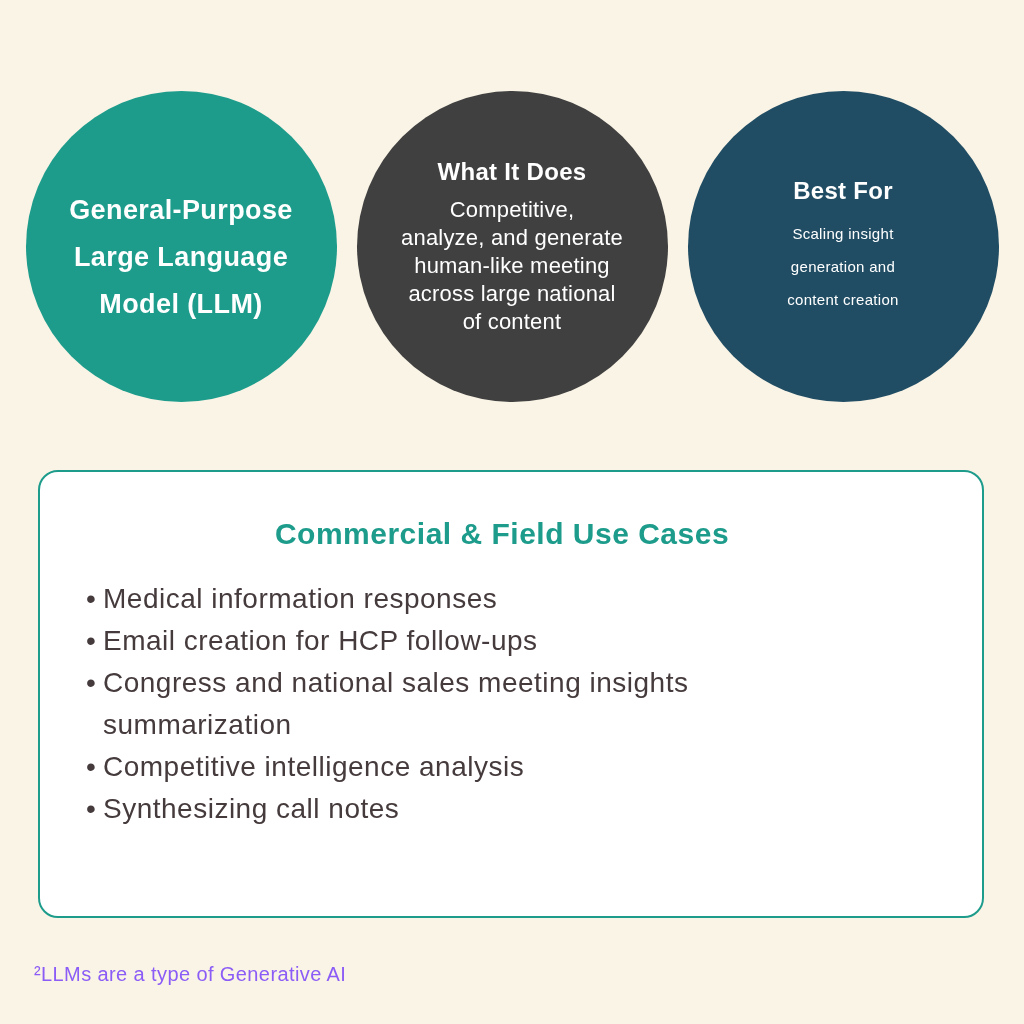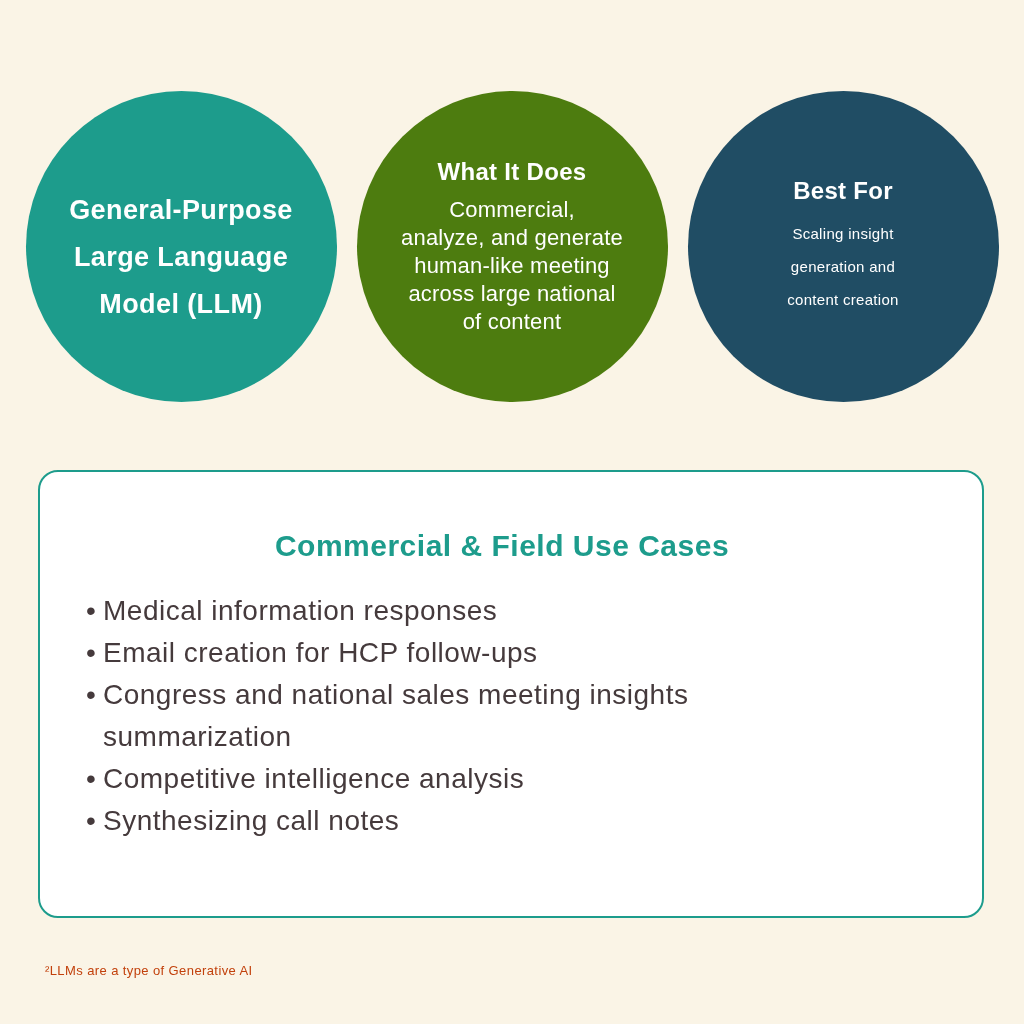--- a/index.html
+++ b/index.html
@@ -76,21 +76,21 @@
     top: 470px;
     width: 946px;
     height: 448px;
     box-sizing: border-box;
     background: #FFFFFF;
     border: 2px solid #1D9C8C;
     border-radius: 20px;
     padding: 45px 40px 0 22px;
   }
   .card-title {
-    margin: 12px;
+    margin: 0;
     text-align: center;
     font-size: 30px;
     font-weight: 700;
     letter-spacing: 0.5px;
     color: #1D9C8C;
   }
   .use-case-list {
     margin: 27px 0 0 24px;
     padding: 0;
     list-style: none;
@@ -106,43 +106,43 @@
   }
   .use-case-list .dot {
     position: absolute;
     left: 0;
     top: 0;
   }
 
   
   .footnote {
     position: absolute;
-    left: 45px;
+    left: 34px;
     top: 963px;
-    font-size: 13px;
+    font-size: 20px;
     letter-spacing: 0.4px;
-    color: #c2410c;
+    color: #8b5cf6;
   }
 </style>
 </head>
 <body>
 
 <div class="canvas">
 
   <div class="circles-row">
 
     <div class="circle c1" style="background: rgb(29, 156, 140);">
       <div class="big-line">General-Purpose</div>
       <div class="big-line">Large Language</div>
       <div class="big-line">Model (LLM)</div>
     </div>
 
-    <div class="circle c2" style="background: #4d7c0f;">
+    <div class="circle c2" style="background: #404040;">
       <div class="circle-title">What It Does</div>
-      <div class="body-line">Commercial,</div>
+      <div class="body-line">Competitive,</div>
       <div class="body-line">analyze, and generate</div>
       <div class="body-line">human-like meeting</div>
       <div class="body-line">across large national</div>
       <div class="body-line">of content</div>
     </div>
 
     <div class="circle c3" style="background: rgb(32, 77, 100);">
       <div class="circle-title">Best For</div>
       <div class="body-line">Scaling insight</div>
       <div class="body-line">generation and</div>

